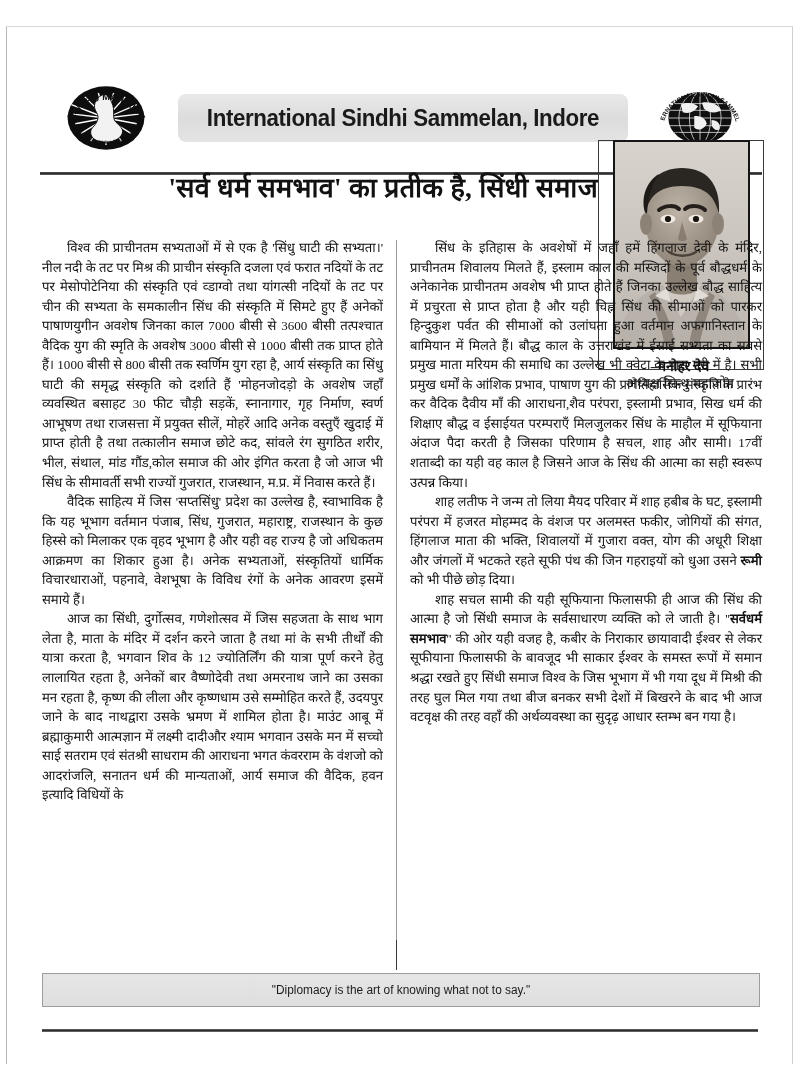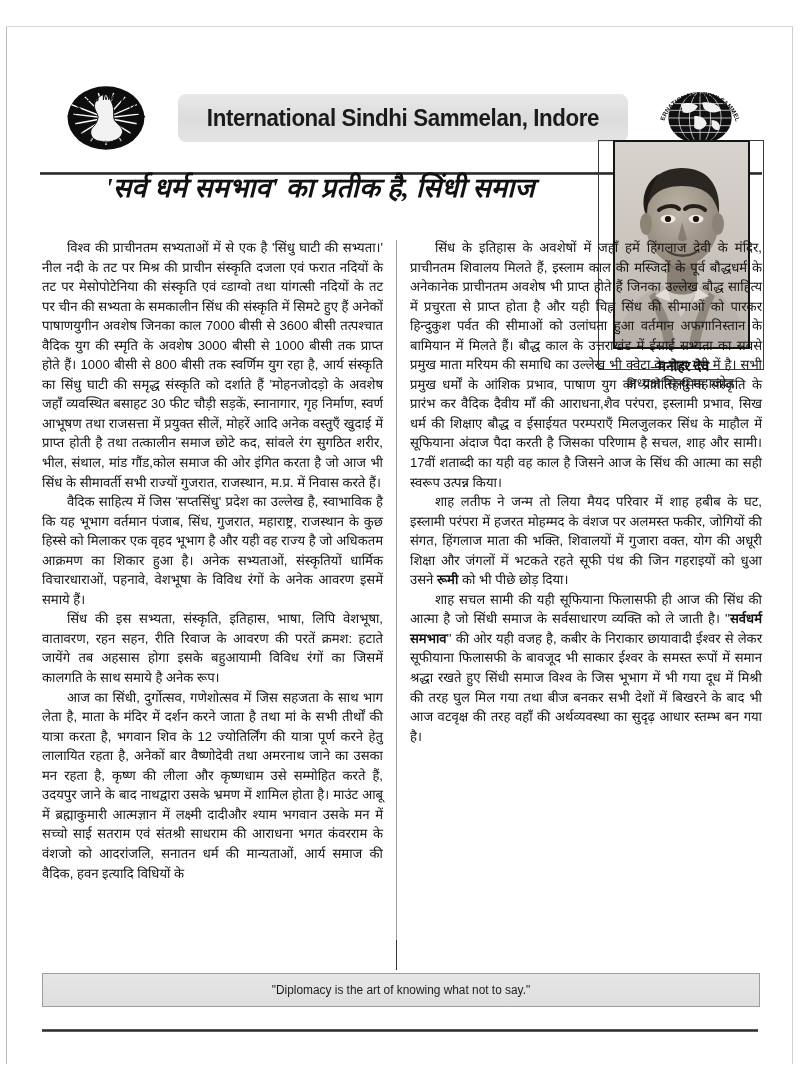--- a/index.html
+++ b/index.html
@@ -78,27 +78,26 @@
     left: 40px; top: 142px;
     width: 722px; height: 3px;
     background: linear-gradient(180deg,#5b5b5b,#2b2b2b,#6e6e6e);
   }
 
   
   .article-title {
     position: absolute;
     left: 42px; top: 168px;
     width: 556px;
-    text-align: center;
+    text-align: right;
     font-family: "Liberation Serif", serif;
     font-weight: bold;
     font-size: 27px;
     color: #111;
     letter-spacing: 0.3px;
-    font-style: italic;
   }
 
   
   .photo-box {
     position: absolute;
     left: 613px; top: 140px;
     width: 133px; height: 205px;
     border: 2px solid #151515;
     background: #cfcac4;
     overflow: hidden;
@@ -130,21 +129,21 @@
   }
   .caption .role {
     display: block;
     font-size: 14px;
     line-height: 17px;
   }
 
   
   .col {
     position: absolute;
-    font-family: Liberation Sans, sans-serif;
+    font-family: Liberation Serif, serif;
     font-size: 13.1px;
     line-height: 19.55px;
     color: #131313;
     text-align: justify;
     text-justify: inter-word;
     -webkit-hyphens: none;
     hyphens: none;
   }
   .col p {
     margin: 0;
@@ -335,21 +334,20 @@
   <div class="caption">
     <span class="name">–मनोहर देव</span>
     <span class="role">अध्यक्ष सिन्धु महाजोत</span>
   </div>
 
   <div class="col-divider"></div>
 
   <div class="col col-left">
     <p>विश्व की प्राचीनतम सभ्यताओं में से एक है 'सिंधु घाटी की सभ्यता।' नील नदी के तट पर मिश्र की प्राचीन संस्कृति दजला एवं फरात नदियों के तट पर मेसोपोटेनिया की संस्कृति एवं व्डाग्वो तथा यांगत्सी नदियों के तट पर चीन की सभ्यता के समकालीन सिंध की संस्कृति में सिमटे हुए हैं अनेकों पाषाणयुगीन अवशेष जिनका काल 7000 बीसी से 3600 बीसी तत्पश्चात वैदिक युग की स्मृति के अवशेष 3000 बीसी से 1000 बीसी तक प्राप्त होते हैं। 1000 बीसी से 800 बीसी तक स्वर्णिम युग रहा है, आर्य संस्कृति का सिंधु घाटी की समृद्ध संस्कृति को दर्शाते हैं 'मोहनजोदड़ो के अवशेष जहाँ व्यवस्थित बसाहट 30 फीट चौड़ी सड़कें, स्नानागार, गृह निर्माण, स्वर्ण आभूषण तथा  राजसत्ता में प्रयुक्त सीलें, मोहरें आदि अनेक वस्तुएँ खुदाई में प्राप्त होती है तथा तत्कालीन समाज छोटे कद, सांवले रंग सुगठित शरीर, भील, संथाल, मांड गौंड,कोल समाज की ओर इंगित करता है जो आज भी सिंध के सीमावर्ती सभी राज्यों गुजरात, राजस्थान, म.प्र. में निवास करते हैं।</p>
     <p>वैदिक साहित्य में जिस 'सप्तसिंधु' प्रदेश का उल्लेख है, स्वाभाविक है कि यह भूभाग वर्तमान पंजाब, सिंध, गुजरात, महाराष्ट्र, राजस्थान के कुछ हिस्से को मिलाकर एक वृहद भूभाग है और यही वह राज्य है जो अधिकतम आक्रमण का शिकार हुआ है। अनेक सभ्यताओं, संस्कृतियों धार्मिक विचारधाराओं, पहनावे, वेशभूषा के विविध रंगों के अनेक आवरण इसमें समाये हैं।</p>
-    <p>सिंध की इस सभ्यता, संस्कृति, इतिहास, भाषा, लिपि वेशभूषा, वातावरण, रहन सहन, रीति रिवाज के आवरण की परतें क्रमश: हटाते जायेंगे तब अहसास होगा इसके बहुआयामी विविध रंगों का जिसमें कालगति के साथ समाये है अनेक रूप।</p>
     <p>आज का सिंधी, दुर्गोत्सव, गणेशोत्सव में जिस सहजता के साथ भाग लेता है, माता के मंदिर में दर्शन करने जाता है तथा मां के सभी तीर्थों की यात्रा करता है, भगवान शिव के 12 ज्योतिर्लिंग की यात्रा पूर्ण करने हेतु लालायित रहता है, अनेकों बार वैष्णोदेवी तथा अमरनाथ जाने का उसका मन रहता है, कृष्ण की लीला और कृष्णधाम उसे सम्मोहित करते हैं, उदयपुर जाने के बाद नाथद्वारा उसके भ्रमण में शामिल होता है। माउंट आबू में ब्रह्माकुमारी आत्मज्ञान में लक्ष्मी दादीऔर श्याम भगवान उसके मन में सच्चो साई सतराम एवं संतश्री साधराम की आराधना भगत कंवरराम के वंशजो को आदरांजलि, सनातन धर्म की मान्यताओं, आर्य समाज की वैदिक, हवन इत्यादि विधियों के</p>
   </div>
 
   <div class="col col-right">
     <p>सिंध के इतिहास के अवशेषों में जहाँ हमें हिंगलाज देवी के मंदिर, प्राचीनतम शिवालय मिलते हैं, इस्लाम काल की मस्जिदों के पूर्व बौद्धधर्म के अनेकानेक प्राचीनतम अवशेष भी प्राप्त होते हैं जिनका उल्लेख बौद्ध साहित्य में प्रचुरता से प्राप्त होता है और यही चिह्न सिंध की सीमाओं को पारकर हिन्दुकुश पर्वत की सीमाओं को उलांघता हुआ वर्तमान अफगानिस्तान के बामियान में मिलते हैं। बौद्ध काल के उत्तराखंड में ईसाई सभ्यता का सबसे प्रमुख माता मरियम की समाधि का उल्लेख भी क्वेटा के पास मरी में है। सभी प्रमुख धर्मों के आंशिक प्रभाव, पाषाण युग की प्रागेतिहासिक संस्कृति के प्रारंभ कर वैदिक दैवीय माँ की आराधना,शैव परंपरा, इस्लामी प्रभाव, सिख धर्म की शिक्षाए बौद्ध व ईसाईयत परम्पराएँ मिलजुलकर सिंध के माहौल में सूफियाना अंदाज पैदा करती है जिसका परिणाम है सचल, शाह और सामी। 17वीं शताब्दी का यही वह काल है जिसने आज के सिंध की आत्मा का सही स्वरूप उत्पन्न किया।</p>
     <p>शाह लतीफ ने जन्म तो लिया मैयद परिवार में शाह हबीब के घट, इस्लामी परंपरा में हजरत मोहम्मद के वंशज पर अलमस्त फकीर, जोगियों की संगत, हिंगलाज माता की भक्ति, शिवालयों में गुजारा वक्त, योग की अधूरी शिक्षा और जंगलों में भटकते रहते सूफी पंथ की जिन गहराइयों को धुआ उसने <b>रूमी</b> को भी पीछे छोड़ दिया।</p>
     <p>शाह सचल सामी की यही सूफियाना फिलासफी ही आज की सिंध की आत्मा है जो सिंधी समाज के सर्वसाधारण व्यक्ति को ले जाती है। ''<b>सर्वधर्म समभाव</b>'' की ओर यही वजह है, कबीर के निराकार   छायावादी ईश्वर से लेकर सूफीयाना फिलासफी के बावजूद भी साकार ईश्वर के समस्त रूपों में समान श्रद्धा रखते हुए सिंधी समाज विश्व के जिस भूभाग में भी गया दूध में मिश्री की तरह घुल मिल गया तथा बीज बनकर सभी देशों में बिखरने के बाद भी आज वटवृक्ष की तरह वहाँ की अर्थव्यवस्था का सुदृढ़ आधार स्तम्भ बन गया है।</p>
   </div>
 
   <div class="stub-line"></div>

